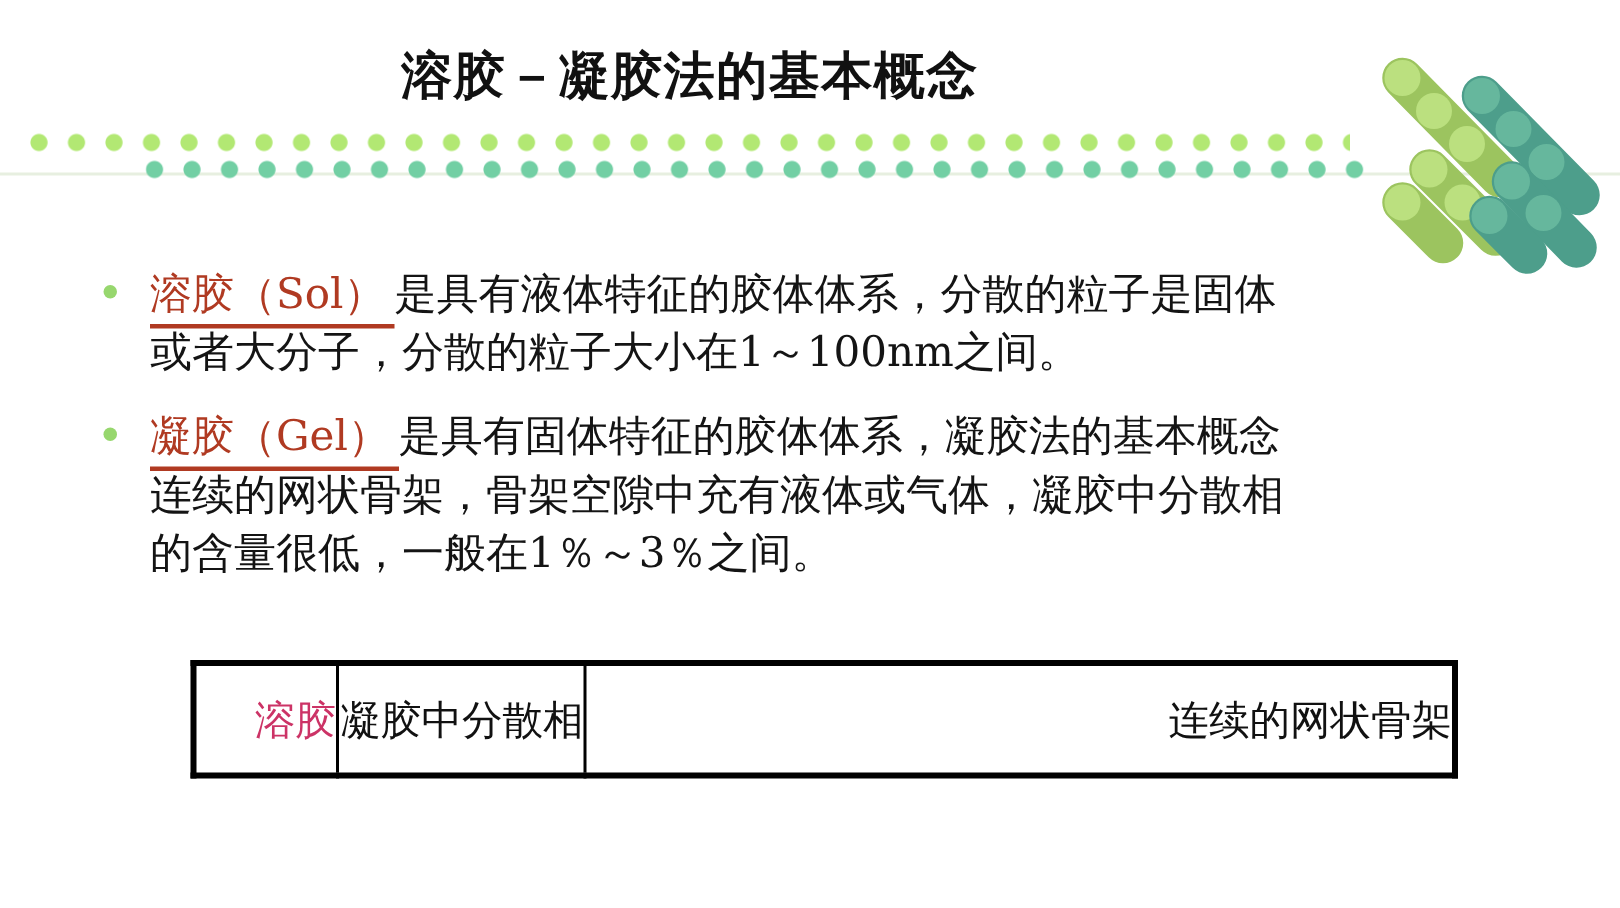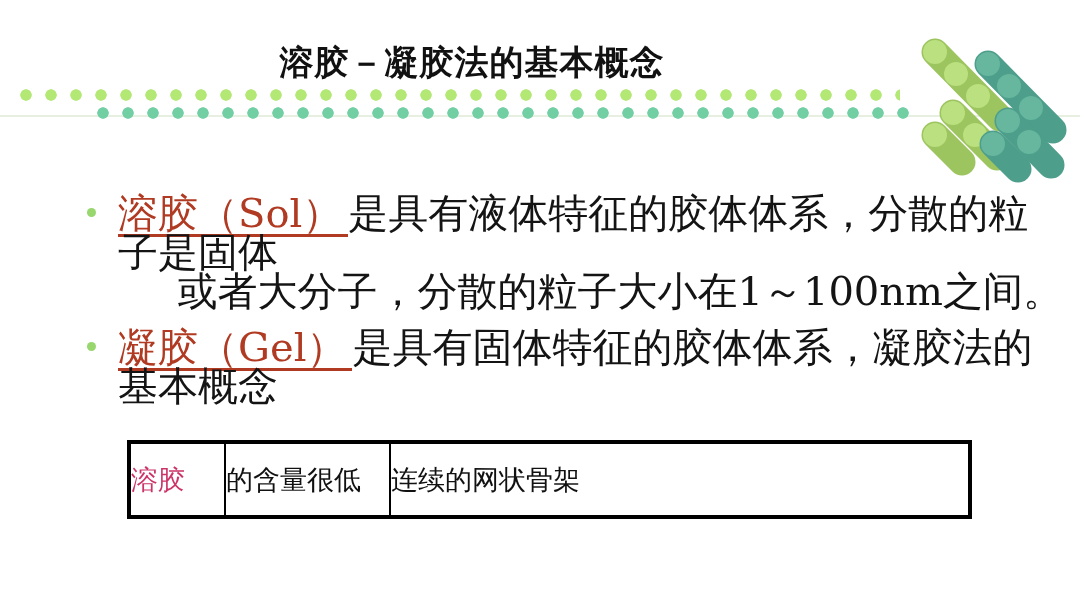--- a/index.html
+++ b/index.html
@@ -3,21 +3,21 @@
 <meta charset="utf-8">
 <style>
   html,body{margin:0;padding:0;background:#ffffff;}
   .slide{
     position:relative;width:1080px;height:605px;background:#ffffff;
     overflow:hidden;font-family:"DejaVu Serif","Liberation Serif",serif;
   }
   
   .title{
     position:absolute;top:28px;left:0;width:920px;text-align:center;
-    font-size:34px;font-weight:bold;color:#111;margin:12px;letter-spacing:1px;
+    font-size:34px;font-weight:bold;color:#111;margin:0;letter-spacing:1px;
   }
   
   .faint-line{
     position:absolute;top:115px;left:0;width:1080px;height:2px;
     background:var(--line_faint);z-index:0;
   }
   .dots{position:absolute;height:12px;background-repeat:repeat-x;z-index:1;}
   .dots.top{
     left:20px;top:89px;width:880px;
     background-image:radial-gradient(circle at 6px 6px,var(--dot_lime) 5.4px,transparent 6px);
@@ -26,44 +26,44 @@
   .dots.bottom{
     left:97px;top:107px;width:820px;
     background-image:radial-gradient(circle at 6px 6px,var(--dot_teal) 5.4px,transparent 6px);
     background-size:25px 12px;
   }
   
   .cyl-svg{position:absolute;left:905px;top:18px;z-index:2;}
   
   .bullets{
     position:absolute;left:100px;top:176px;width:945px;
-    list-style:none;margin:18px;padding:0;
-    font-size:40px;line-height:39px;color:#141414;
+    list-style:none;margin:0;padding:0;
+    font-size:28px;line-height:39px;color:#141414;
   }
   .bullets li{position:relative;margin:0 0 17px 0;}
   .bullet-dot{
     position:absolute;left:-31px;top:14px;width:9px;height:9px;border-radius:50%;
     background:var(--bullet_green);
   }
   .term{
     color:var(--term_red);
     display:inline-block;
     border-bottom:3px solid var(--term_red);
     padding:0 6px 1px 0;margin-bottom:-4px;
   }
-  .bline{display:block;text-align:right;}
+  .bline{display:block;}
   
   .cmp-table{
     position:absolute;left:127px;top:440px;width:841px;
     border-collapse:collapse;table-layout:fixed;
     font-size:27px;color:#111;
   }
   .cmp-table td{
     border:2px solid #000;height:71px;
-    text-align:left;vertical-align:middle;padding:0;
+    text-align:right;vertical-align:middle;padding:0;
   }
   .cmp-table{border:4px solid #000;}
   .cmp-table td.lbl{color:var(--table_pink);}
 </style>
 </head>
 <body>
 
 <div class="slide">
 
   <h1 class="title">溶胶－凝胶法的基本概念</h1>
@@ -101,31 +101,33 @@
 
   <ul class="bullets">
     <li>
       <span class="bullet-dot"></span>
       <span class="term">溶胶（Sol）</span><span>是具有液体特征的胶体体系，分散的粒子是固体</span>
       <span class="bline">或者大分子，分散的粒子大小在1～100nm之间。</span>
     </li>
     <li>
       <span class="bullet-dot"></span>
       <span class="term">凝胶（Gel）</span><span>是具有固体特征的胶体体系，凝胶法的基本概念</span>
+      <span class="bline">连续的网状骨架，骨架空隙中充有液体或气体，凝胶中分散相</span>
+      <span class="bline">的含量很低，一般在1％～3％之间。</span>
     </li>
   </ul>
 
   <table class="cmp-table">
     <colgroup>
       <col style="width:96px">
       <col style="width:165px">
       <col style="width:580px">
     </colgroup>
     <tbody>
       <tr>
         <td class="lbl">溶胶</td>
-        <td>的含量很低</td>
+        <td>凝胶中分散相</td>
         <td>连续的网状骨架</td>
       </tr>
     </tbody>
   </table>
 
 </div>
 
 </body></html>

